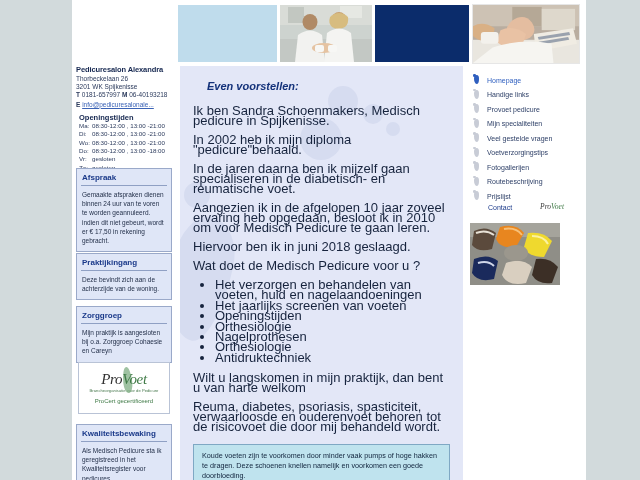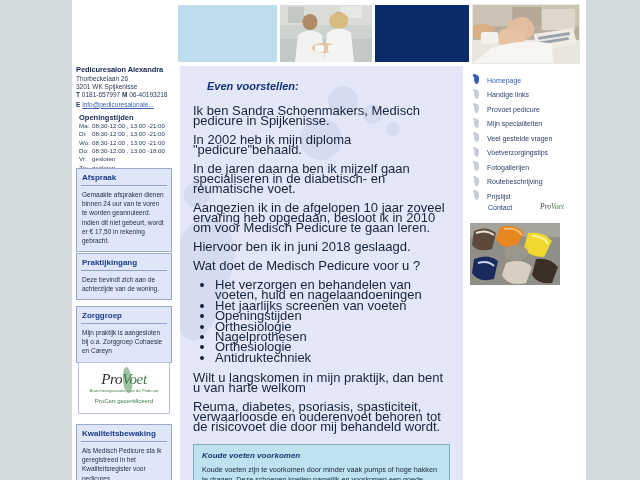--- a/index.html
+++ b/index.html
@@ -490,21 +490,20 @@
           <li>Nagelprothesen</li>
           <li>Orthesiologie</li>
           <li>Antidruktechniek</li>
         </ul>
       <div id="paras-after">
           <p class="c-para">Wilt u langskomen in mijn praktijk, dan bent u van harte welkom</p>
           <p class="c-para">Reuma, diabetes, psoriasis, spasticiteit, verwaarloosde en ouderenvoet behoren tot de risicovoet die door mij behandeld wordt.</p>
         </div>
 
       <div class="tipbox">
-        <div class="tipbox-title">Koude voeten voorkomen</div>
         <div class="tipbox-body">Koude voeten zijn te voorkomen door minder vaak pumps of hoge hakken te dragen. Deze schoenen knellen namelijk en voorkomen een goede doorbloeding.</div>
       </div>
     </div>
   </div>
 
   <div class="vsep" style="left:463px;"></div>
 
   <div id="rightnav">
     <ul class="nav-list" id="nav-list">
         <li class="nav-item active">

